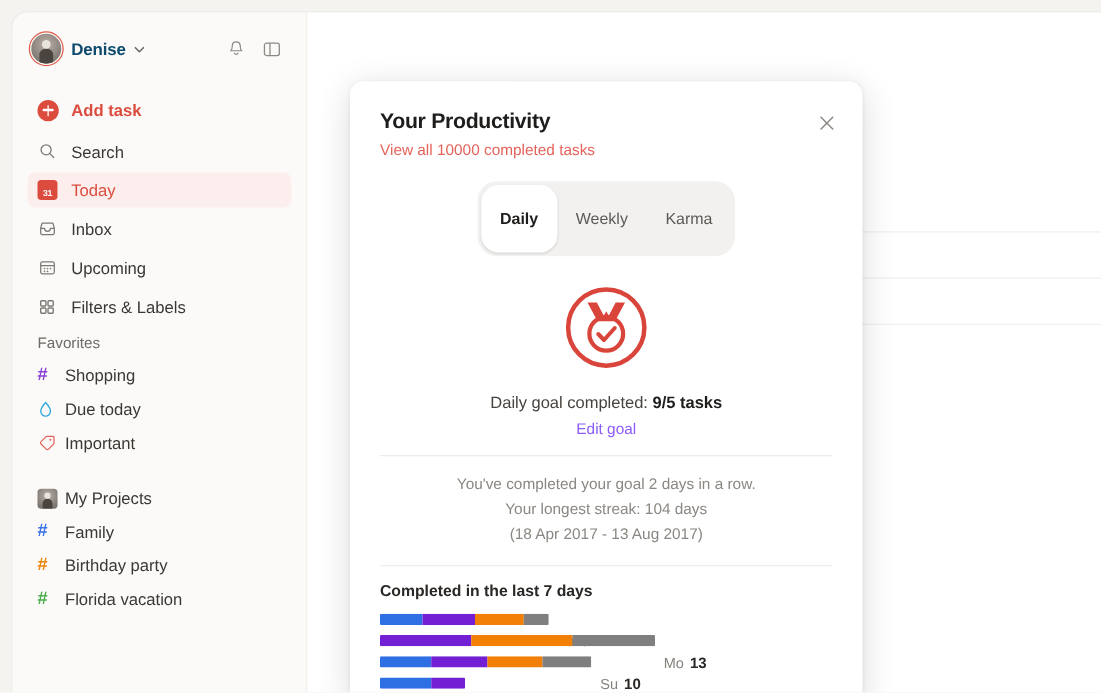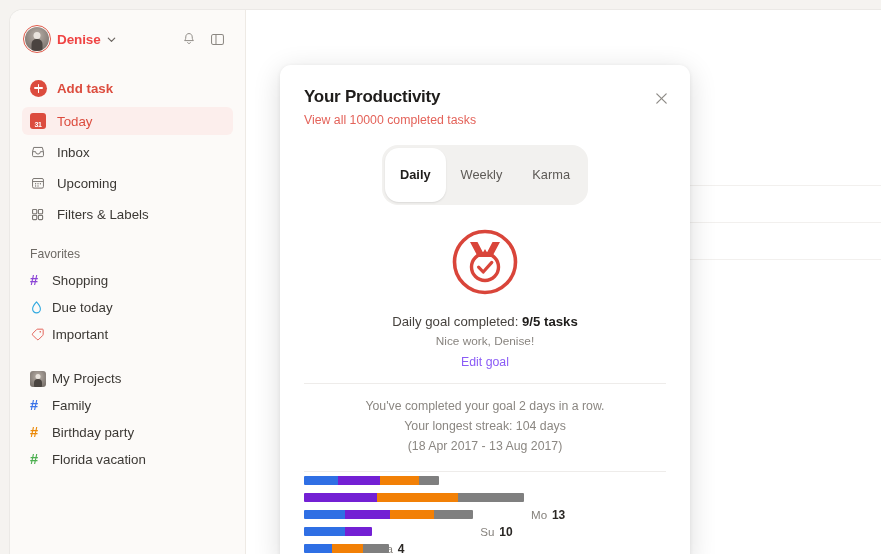--- a/index.html
+++ b/index.html
@@ -92,21 +92,21 @@
     position: absolute;
     left: -2px; top: -2px;
     width: 28px; height: 28px;
     border-radius: 50%;
     border: 1.6px solid #e05b4b;
     box-sizing: border-box;
   }
   .user-name {
     font-size: 13.5px;
     font-weight: bold;
-    color: #ef4444;
+    color: #0c4a6e;
     letter-spacing: -0.1px;
   }
   .chev {
     margin-left: 5px;
     color: #6b6560;
     display: inline-flex;
     align-items: center;
   }
   .hdr-spacer { flex: 1 1 auto; }
   .hdr-icon {
@@ -181,21 +181,21 @@
     justify-content: center;
     padding-bottom: 1.5px;
     box-sizing: border-box;
     letter-spacing: -0.3px;
   }
 
   .section-label {
     font-size: 12.2px;
     color: #6e6a65;
     padding: 0 8px;
-    margin-top: 19px;
+    margin-top: 8px;
     margin-bottom: 6px;
   }
 
   .proj-item {
     display: flex;
     align-items: center;
     height: 27px;
     padding: 0 8px;
     border-radius: 6px;
     color: #3b3834;
@@ -440,20 +440,29 @@
 
       <div class="nav">
 
         <div class="nav-item add-task">
           <span class="ni-icon">
               <span class="plus-circle"></span>
             </span>
           <span>Add task</span>
         </div>
 
+        <div class="nav-item">
+          <span class="ni-icon">
+            <svg width="16" height="16" viewBox="0 0 20 20">
+                <circle cx="8.6" cy="8.6" r="5" fill="none" stroke="currentColor" stroke-width="1.3"></circle>
+                <line x1="12.4" y1="12.4" x2="16.2" y2="16.2" stroke="currentColor" stroke-width="1.3" stroke-linecap="round"></line>
+              </svg>
+          </span>
+          <span>Search</span>
+        </div>
 
         <div class="nav-item active">
           <span class="ni-icon">
               <span class="cal-today">31</span>
             </span>
           <span>Today</span>
         </div>
 
         <div class="nav-item">
           <span class="ni-icon">
@@ -573,33 +582,33 @@
           <circle cx="35" cy="35" r="30.5" fill="none" stroke="#d9453a" stroke-width="3.6"></circle>
           <path d="M20 15 L27.5 15 L33 25.5 L35 22 L37 25.5 L42.5 15 L50 15 L42 30 L28 30 Z" fill="#d9453a"></path>
           <circle cx="35" cy="40" r="13.5" fill="none" stroke="#d9453a" stroke-width="3.4"></circle>
           <path d="M28.6 40.2 L33.2 45 L41.8 35.4" fill="none" stroke="#d9453a" stroke-width="3.2" stroke-linecap="round" stroke-linejoin="round"></path>
         </svg>
       </div>
 
       <div class="goal-line">
         <span>Daily goal completed: </span><b>9/5 tasks</b>
       </div>
-      <div class="nice-line">Nice work, Denise!</div>
       <div class="edit-goal">Edit goal</div>
 
       <div class="hr"></div>
 
       <div class="streak">
         <div>You've completed your goal 2 days in a row.</div>
         <div>Your longest streak: 104 days</div>
         <div>(18 Apr 2017 - 13 Aug 2017)</div>
       </div>
 
       <div class="hr"></div>
 
+      <div class="chart-title">Completed in the last 7 days</div>
 
       <div class="bars" id="bars">
           <div class="bar-row">
             <div class="bar-track" style="width: 135.385px;">
               <div class="seg" style="background: rgb(47, 111, 228); width: 33.8462px;"></div>
               <div class="seg" style="background: rgb(115, 32, 212); width: 42.3077px;"></div>
               <div class="seg" style="background: rgb(242, 128, 6); width: 38.9231px;"></div>
               <div class="seg" style="background: rgb(127, 127, 127); width: 20.3077px;"></div>
             </div>
             <div class="bar-label"><span>Tu</span><b> 8</b></div>

